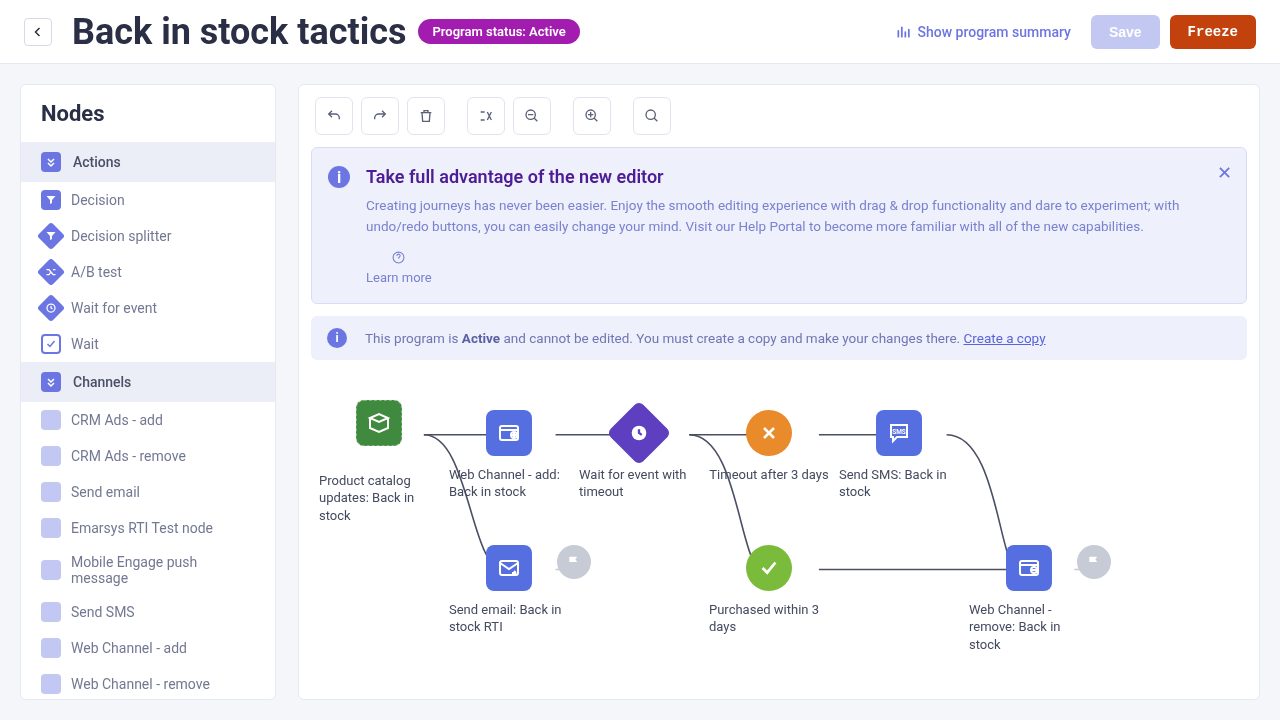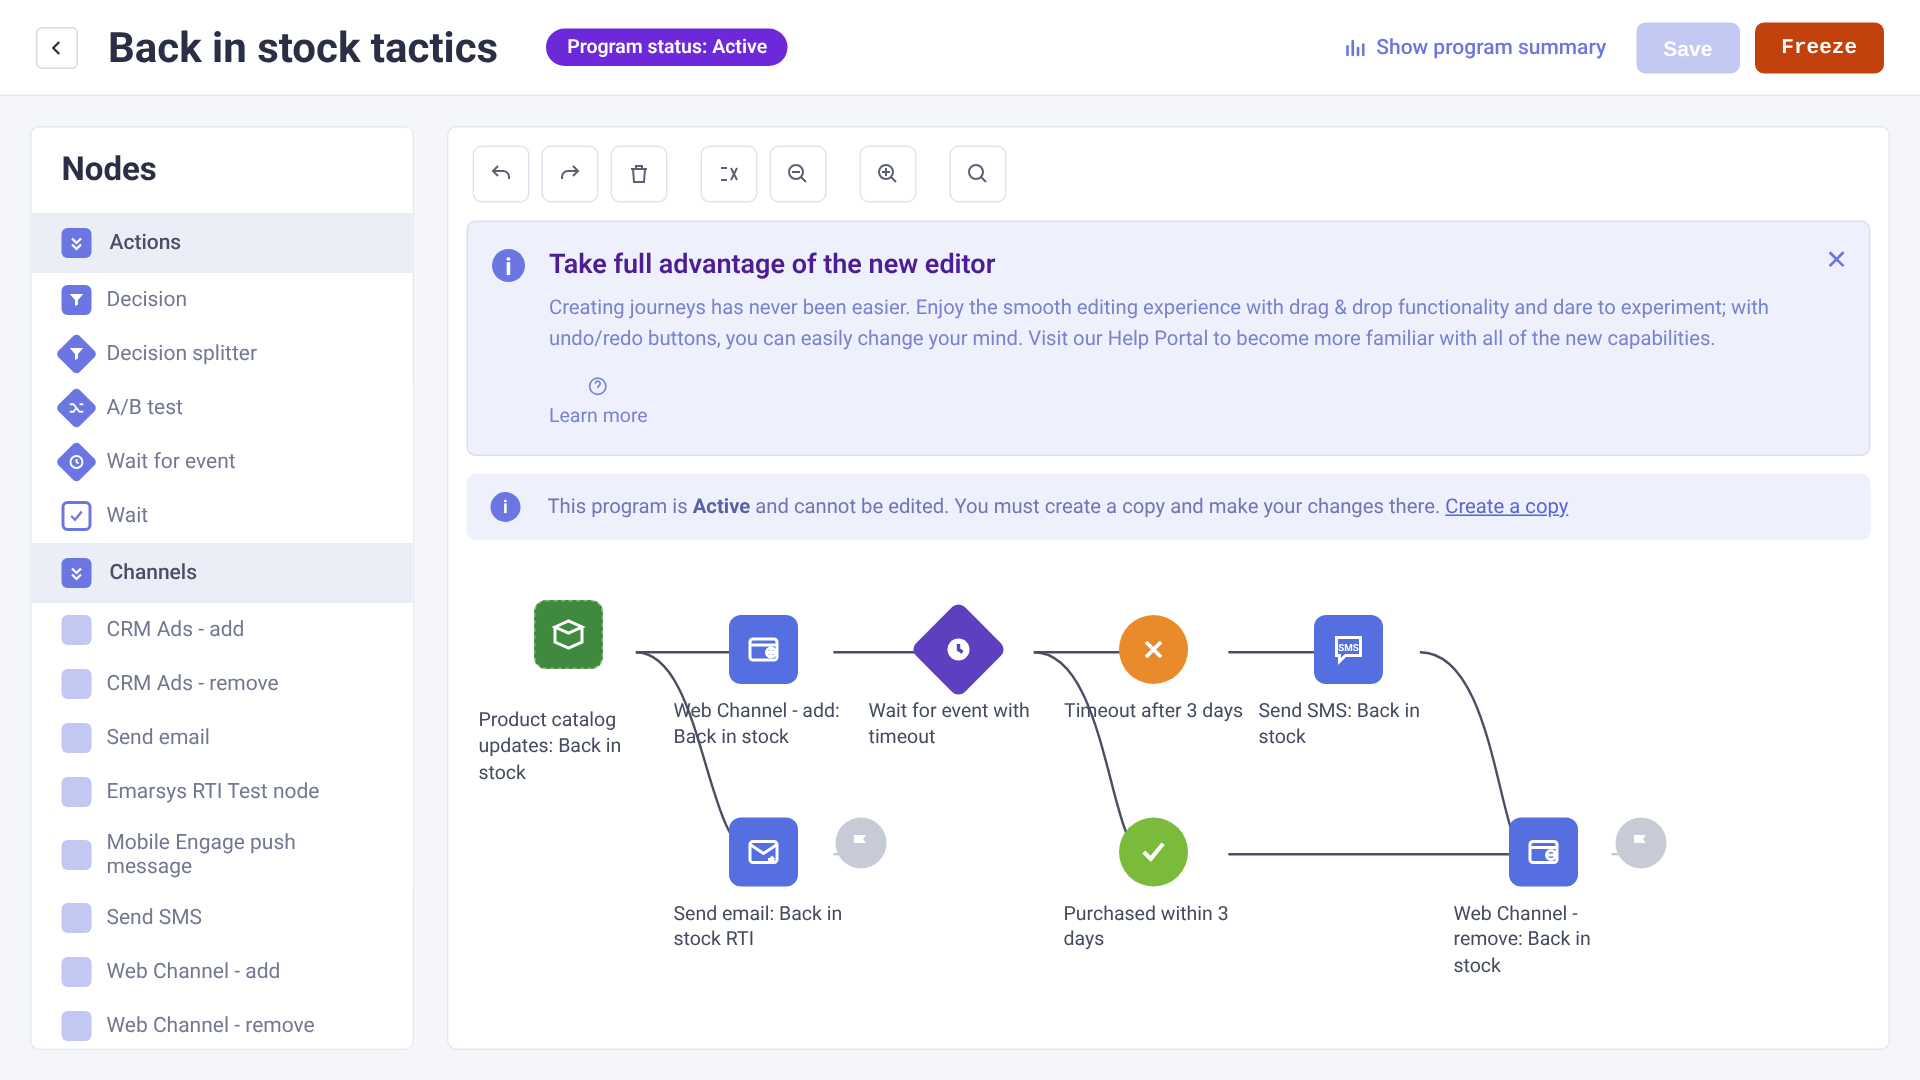--- a/index.html
+++ b/index.html
@@ -9,23 +9,23 @@
   
   .header {
     display: flex; align-items: center; height: 64px; padding: 0 24px; background: #fff;
     border-bottom: 1px solid #e6e9f2;
   }
   .back-btn {
     width: 28px; height: 28px; border: 1px solid #d8dbe6; border-radius: 4px;
     display: flex; align-items: center; justify-content: center; cursor: pointer; margin-right: 20px;
     color: #2a2f45;
   }
-  .page-title { font-size: 28px; font-weight: 700; color: #2a2f45; margin-right: 32px; }
+  .page-title { font-size: 36px; font-weight: 700; color: #2a2f45; margin-right: 12px; }
   .status-pill {
-    background: #6d28d9; color: #fff; font-size: 13px; font-weight: 600;
+    background: #a21caf; color: #fff; font-size: 13px; font-weight: 600;
     padding: 5px 14px; border-radius: 14px;
   }
   .spacer { flex: 1; }
   .summary-link { color: #6c76e2; font-size: 14px; font-weight: 500; cursor: pointer; margin-right: 20px; display: inline-flex; align-items: center; gap: 8px; }
   .btn { border: none; border-radius: 6px; font-size: 14px; font-weight: 600; padding: 9px 18px; cursor: pointer; }
   .btn-save { background: #c2c8f2; color: #fff; margin-right: 10px; cursor: default; }
   .btn-freeze { background: #c2410c; color: #fff; font-family: Liberation Mono, monospace; }
 
   
   .layout { display: flex; height: calc(720px - 64px); padding: 20px; gap: 22px; }

